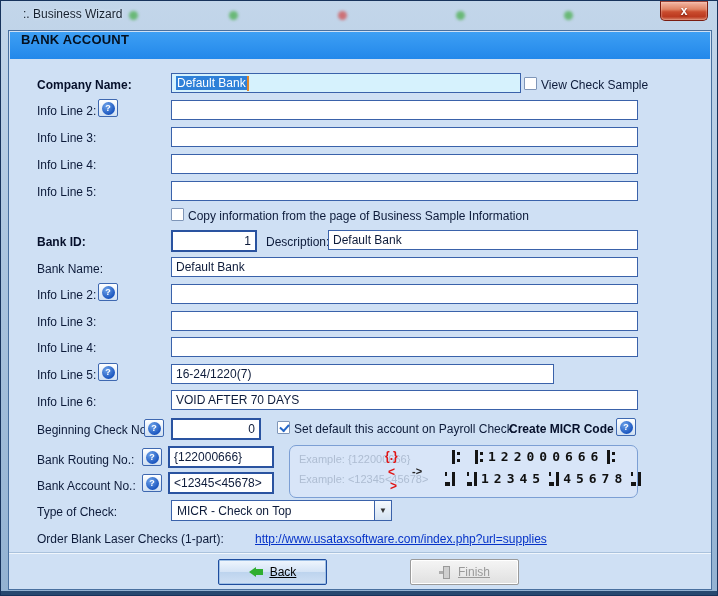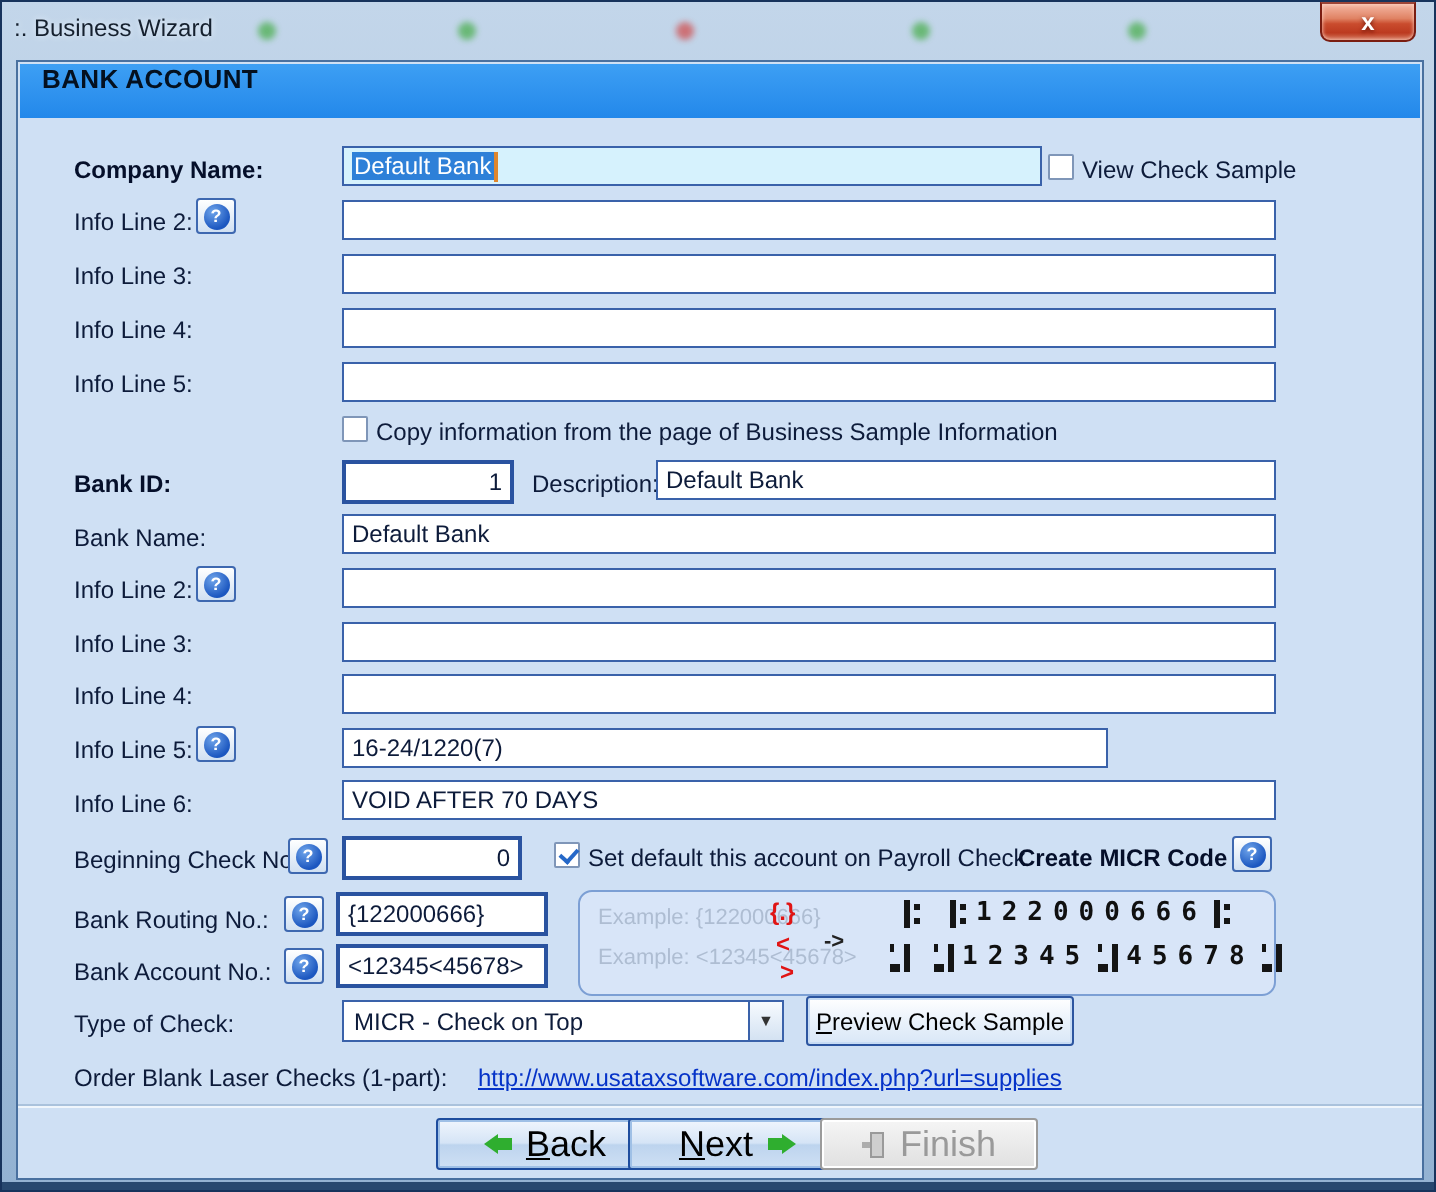--- a/index.html
+++ b/index.html
@@ -5,21 +5,21 @@
   html,body{margin:0;padding:0;background:#888;}
   *{box-sizing:border-box;}
   .win{
     position:relative;width:718px;height:596px;overflow:hidden;
     font-family:"Liberation Sans",sans-serif;
     background:linear-gradient(180deg,#c3d6ea 0%,#aac4de 45%,#93b2d2 100%);
     border:1px solid #17335c;
   }
   .win::after{content:"";position:absolute;left:0;right:0;bottom:0;height:4px;background:#27486f;}
   
-  .titlebar-text{position:absolute;left:6px;top:6px;font-size:12px;color:#15202e;text-shadow:0 0 3px #eaf2fb;}
+  .titlebar-text{position:absolute;left:22px;top:6px;font-size:12px;color:#15202e;text-shadow:0 0 3px #eaf2fb;}
   .blur-chip{position:absolute;top:9px;height:12px;border-radius:3px;background:#5a708a0;filter:blur(2.5px);opacity:.55;}
   .blur-dot{position:absolute;top:10px;width:9px;height:9px;border-radius:50%;filter:blur(1.5px);opacity:.75;}
   .close-btn{
     position:absolute;left:659px;top:0;width:48px;height:20px;
     border:1px solid #7a1d11;border-top:1px solid #9c4538;border-radius:0 0 5px 5px;
     background:linear-gradient(180deg,#f4b7a4 0%,#e08364 40%,#ca4c2e 55%,#bc3a20 80%,#d4765b 100%);
     color:#fff;font-size:12px;font-weight:bold;text-align:center;line-height:18px;
     text-shadow:0 1px 2px #6d1508;box-shadow:inset 0 0 2px #ffd9cc;cursor:pointer;
   }
   
@@ -60,33 +60,33 @@
   .dd .txt{flex:1;font-size:12px;color:#0d1b3a;display:flex;align-items:center;padding-left:5px;}
   .dd .btn{width:17px;border-left:1px solid #3a62aa;background:linear-gradient(#f6fafe,#d4e2f2);
        display:flex;align-items:center;justify-content:center;font-size:8px;color:#333;}
   .pbtn{position:absolute;border:1px solid #2c55a0;border-radius:2px;
        background:linear-gradient(180deg,#ffffff,#eaf2fb 50%,#d9e7f7);
        font-size:12px;color:#000;display:flex;align-items:center;justify-content:center;cursor:pointer;
        box-shadow:inset 0 0 0 1px #c8dcf4;}
   .navbtn{position:absolute;width:109px;height:26px;border:1px solid #1e4d9e;border-radius:2px;
        background:linear-gradient(180deg,#f0f6fd,#d5e4f6 48%,#bdd4ee 52%,#cfe0f4);
        box-shadow:inset 0 0 0 1px #9fc0e6;
-       display:flex;align-items:center;justify-content:center;gap:7px;font-size:18px;color:#000;cursor:pointer;}
+       display:flex;align-items:center;justify-content:center;gap:7px;font-size:12px;color:#000;cursor:pointer;text-decoration:underline;}
   .navbtn.disabled{border-color:#9b9b9b;background:linear-gradient(#f5f5f5,#e0e0e0);
        box-shadow:inset 0 0 0 1px #ffffff;color:#9a9a9a;cursor:default;}
   .fl-underline{display:inline-block;}
   .fl-underline::first-letter{text-decoration:underline;}
   .arrow{display:inline-flex;align-items:center;}
   .tri-l{width:0;height:0;border:5px solid transparent;border-right:7px solid #2fae2f;border-left:none;}
   .tri-r{width:0;height:0;border:5px solid transparent;border-left:7px solid #2fae2f;border-right:none;}
   .shaft{width:7px;height:6px;background:#2fae2f;}
   .door{width:12px;height:13px;position:relative;}
   .door .panel{position:absolute;left:4px;top:0;width:7px;height:13px;border:1px solid #9a9a9a;background:#cfcfcf;}
   .door .bar{position:absolute;left:0;top:5px;width:7px;height:3px;background:#adadad;}
-  .link{position:absolute;font-size:12px;color:#0633c8;text-decoration:underline;cursor:pointer;white-space:nowrap;}
+  .link{position:absolute;font-size:12px;color:#0633c8;text-decoration:underline;cursor:pointer;white-space:nowrap;margin-left:16px;}
   .sep{position:absolute;left:8px;top:551px;width:702px;height:2px;
        border-top:1px solid #aac2dc;border-bottom:1px solid #f0f6fc;}
 </style>
 </head>
 <body>
 
 <div class="win">
 
   <span class="titlebar-text">:. Business Wizard</span>
   <div class="blur-dot" style="left:128px;background:#4caf50;"></div>
@@ -230,42 +230,32 @@
           <rect x="0" y="0" width="2" height="4" fill="#151515"></rect>
         </svg>
     </div>
   </div>
 
   <span class="lbl" style="left:36px;top:504px;">Type of Check:</span>
   <div class="dd" style="left:170px;top:499px;width:221px;">
     <span class="txt">MICR - Check on Top</span>
     <span class="btn">▼</span>
   </div>
-  <div class="pbtn" style="left:402px;top:497px;width:134px;height:25px;">
-    <span class="fl-underline">Preview Check Sample</span>
-  </div>
 
   <span class="lbl" style="left:36px;top:531px;">Order Blank Laser Checks (1-part):</span>
   <span class="link" style="left:238px;top:531px;">http://www.usataxsoftware.com/index.php?url=supplies</span>
 
   <div class="sep"></div>
   <div class="navbtn" style="left:217px;top:558px;">
     <span class="arrow">
         <span class="tri-l"></span>
         <span class="shaft"></span>
       </span>
     <span class="fl-underline">Back</span>
   </div>
-  <div class="navbtn" style="left:313px;top:558px;">
-    <span class="fl-underline">Next</span>
-    <span class="arrow">
-        <span class="shaft"></span>
-        <span class="tri-r"></span>
-      </span>
-  </div>
   <div class="navbtn disabled" style="left:409px;top:558px;">
     <span class="door">
         <span class="bar"></span>
         <span class="panel"></span>
       </span>
     <span>Finish</span>
   </div>
 
 </div>
 

